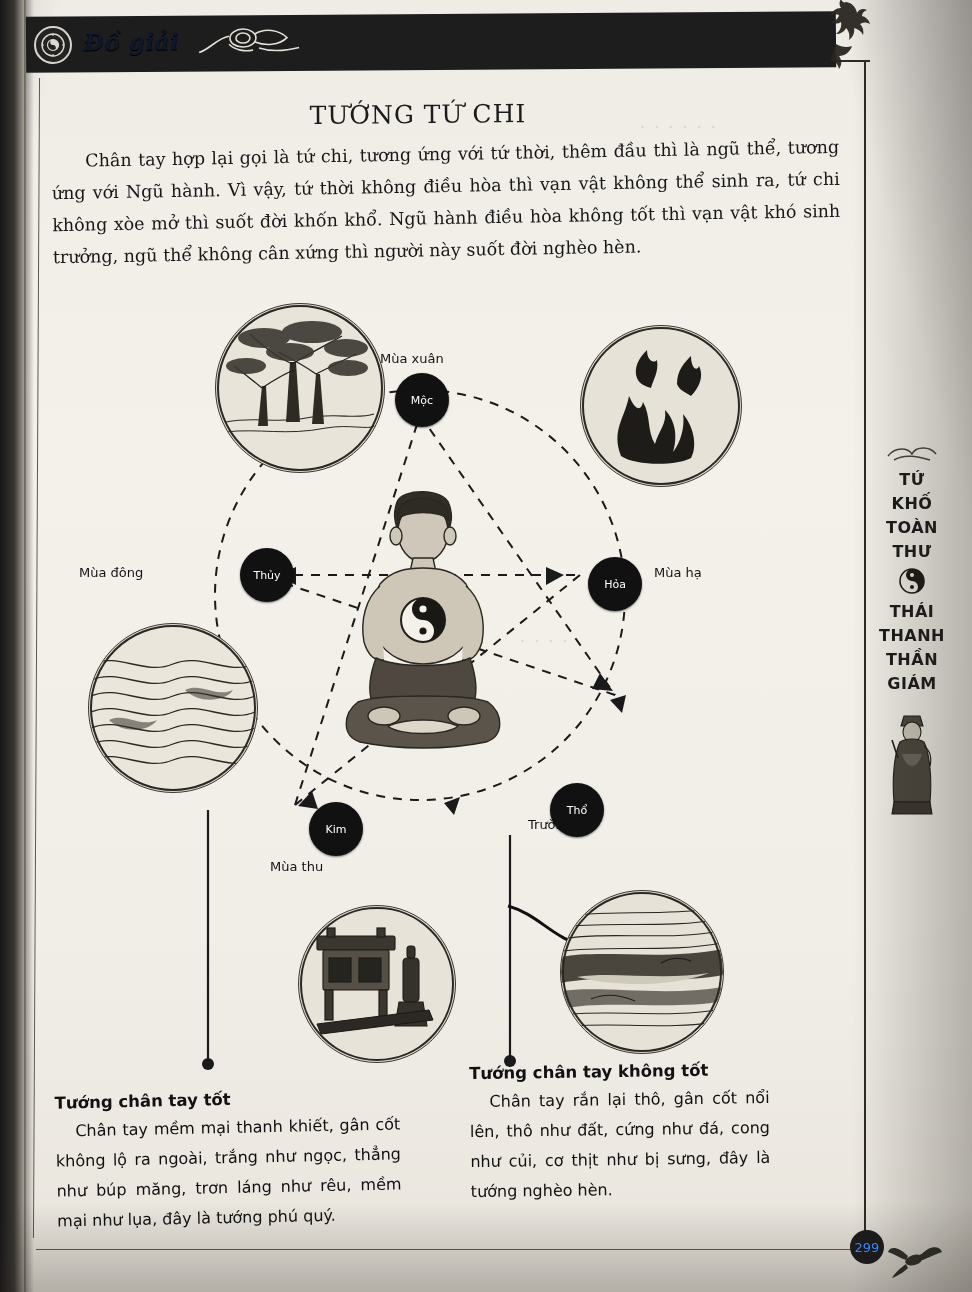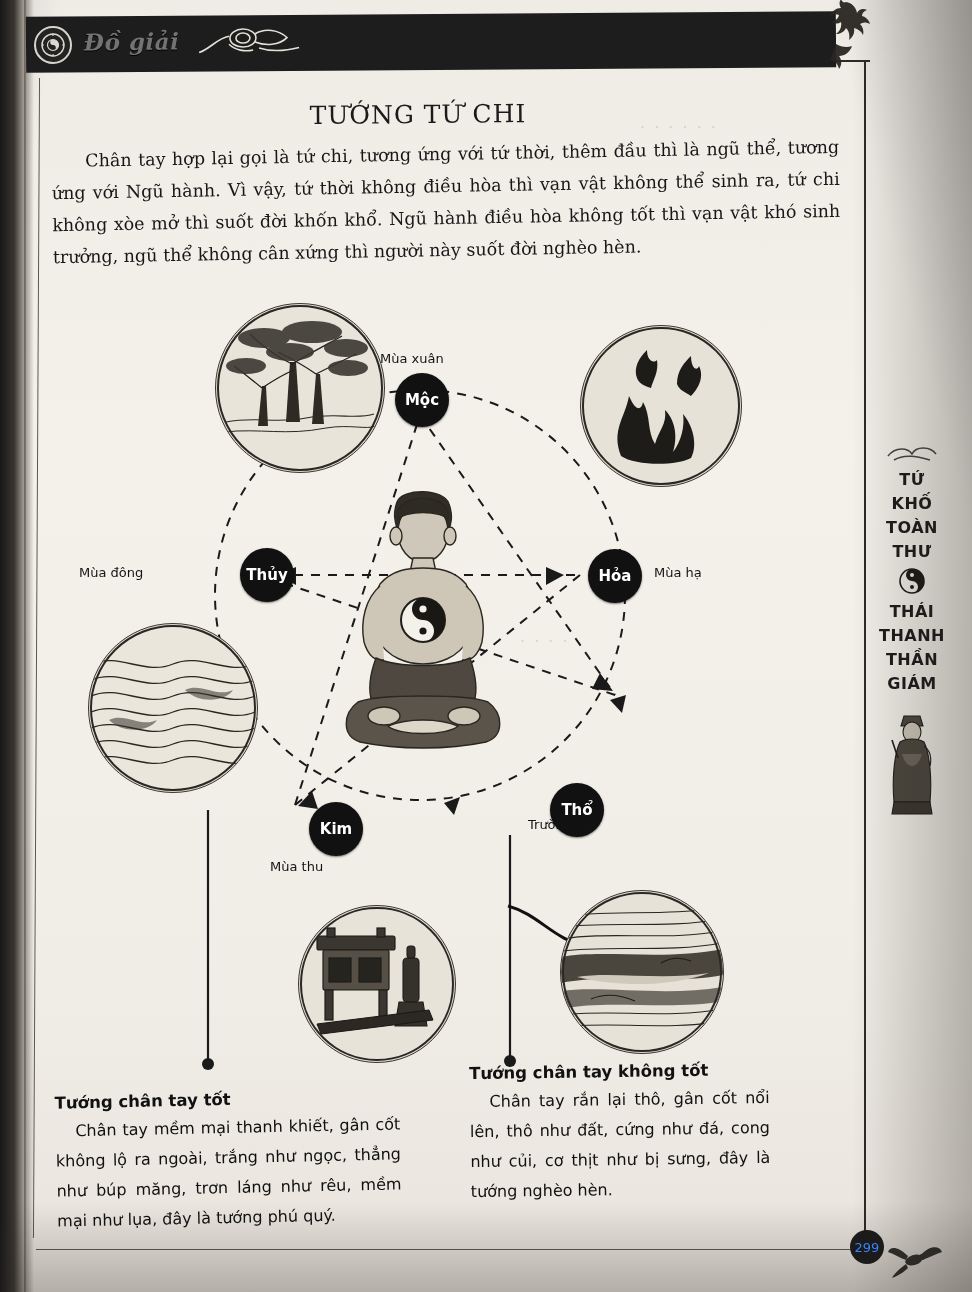--- a/index.html
+++ b/index.html
@@ -70,21 +70,21 @@
     border: 2px solid #d8d4cb;
     background: #232323;
     display: flex; align-items: center; justify-content: center;
     color: #ddd9d0;
     font-size: 15px;
     transform: rotate(-0.4deg);
   }
   .header-title {
     position: absolute;
     left: 84px; top: 28px;
-    color: #737373;
+    color: #0f172a;
     font-family: "DejaVu Serif", serif;
     font-weight: bold;
     font-style: italic;
     font-size: 23px;
     letter-spacing: 0.5px;
     transform: rotate(-0.6deg);
     text-shadow: 0 1px 0 #000;
   }
   .header-flourish {
     position: absolute;
@@ -163,22 +163,22 @@
   .diagram svg { display: block; }
 
   .node {
     position: absolute;
     background: #111;
     color: #fff;
     border-radius: 50%;
     display: flex;
     align-items: center;
     justify-content: center;
-    font-weight: bold;
-    font-size: 15px;
+    font-weight: normal;
+    font-size: 11px;
     box-shadow: 0 1px 2px rgba(0,0,0,0.5);
   }
   .node.med { width: 54px; height: 54px; }
 
   .season-label {
     position: absolute;
     font-size: 13px;
     color: #141414;
     font-family: "DejaVu Sans", sans-serif;
   }
@@ -382,21 +382,21 @@
 
           <ellipse cx="66" cy="236" rx="16" ry="9" fill="#cec6b7"></ellipse>
           <ellipse cx="146" cy="236" rx="16" ry="9" fill="#cec6b7"></ellipse>
         </g>
       </svg>
     </div>
 
     <div class="node med" style="left:355px; top:98px;">
       <span>Mộc</span>
     </div>
-    <div class="node med" style="left:548px; top:274px;">
+    <div class="node med" style="left:548px; top:282px;">
       <span>Hỏa</span>
     </div>
     <div class="node med" style="left:510px; top:508px;">
       <span>Thổ</span>
     </div>
     <div class="node med" style="left:269px; top:527px;">
       <span>Kim</span>
     </div>
     <div class="node med" style="left:200px; top:273px;align-items:center;">
       <span>Thủy</span>

